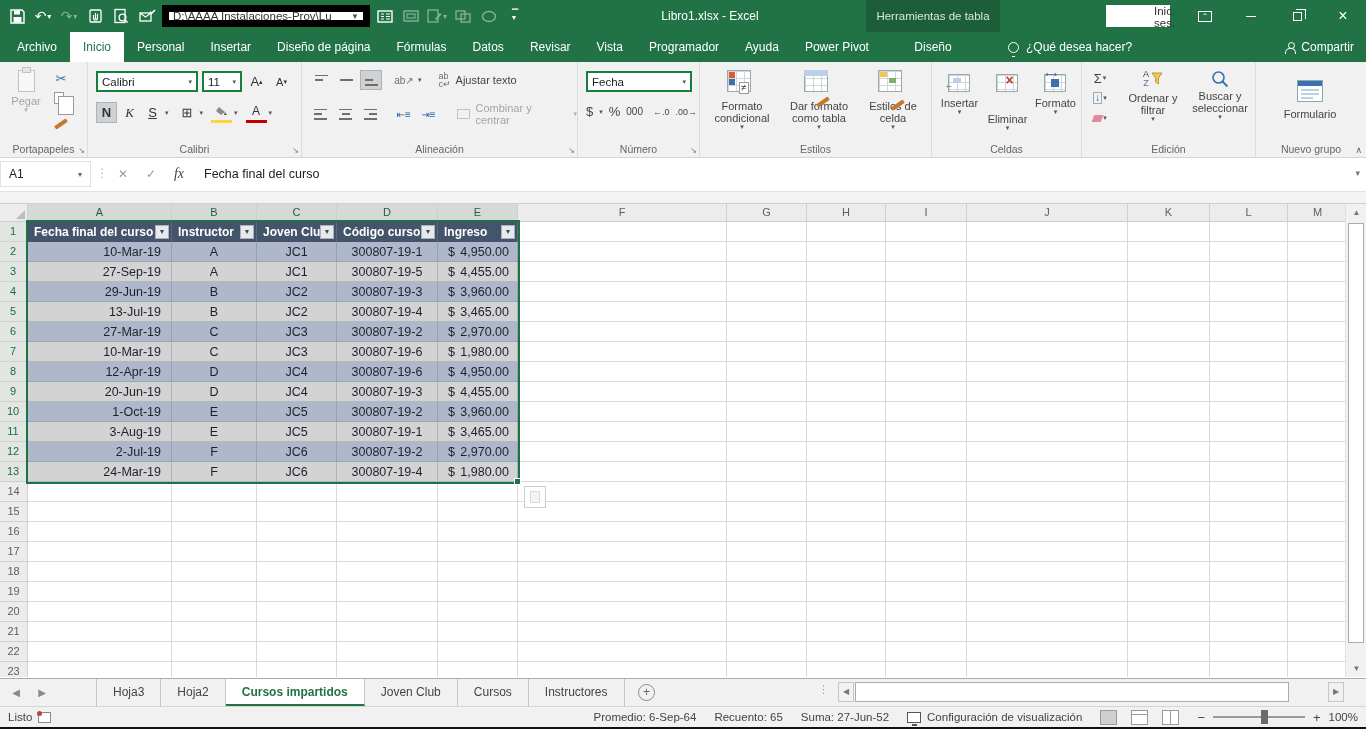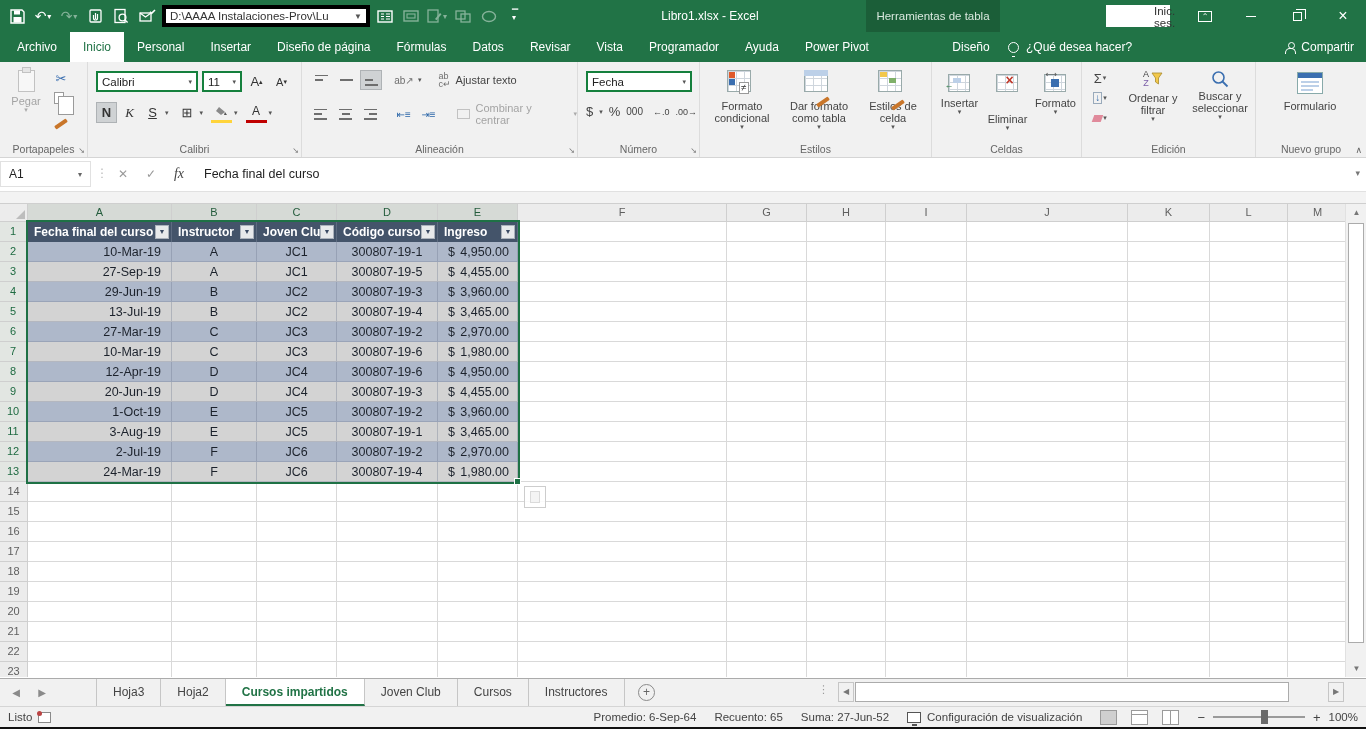--- a/index.html
+++ b/index.html
@@ -10,40 +10,40 @@
   
   #titlebar { position:absolute; left:0; top:0; width:1366px; height:32px; background:#217346; color:#fff; }
   #ctxblock { position:absolute; left:866px; top:0; width:134px; height:62px; background:#1b5e38; }
   #ctxtitle { position:absolute; left:0; top:0; width:134px; height:32px; line-height:32px; text-align:center;
     font-size:11.5px; color:#d9e8de; }
   .qat { position:absolute; left:6px; top:0; height:32px; display:flex; align-items:center; gap:4px; z-index:5; }
   .qbtn { height:24px; min-width:22px; display:flex; align-items:center; justify-content:center;
     color:#fff; font-size:14px; cursor:default; }
   .qbtn.dim { opacity:.45; }
   .qcaret { font-size:8px; margin-left:1px; }
-  .qcombo { width:208px; height:22px; background:#fff; border:4px solid #000000; color:#333; font-size:11.5px;
+  .qcombo { width:208px; height:22px; background:#fff; border:7px solid #000000; color:#333; font-size:11.5px;
     display:flex; align-items:center; padding:0 4px; white-space:nowrap; overflow:hidden; }
   .qcombo .car { margin-left:auto; color:#555; font-size:8px; }
   #wintitle { position:absolute; left:560px; top:0; width:300px; height:32px; line-height:32px;
     text-align:center; font-size:12px; color:#fff; }
   #signin { position:absolute; left:1106px; top:5px; width:64px; height:22px; background:#fff; border:none;
     color:#333; font-size:11.5px;padding-left:48px; }
   .winctl { position:absolute; right:0; top:0; height:32px; display:flex; }
   .wbtn { width:46px; height:32px; display:flex; align-items:center; justify-content:center; color:#fff; font-size:13px; }
   .ribopts { width:14px; height:11px; border:1px solid #fff; position:relative; font-size:8px; line-height:9px; text-align:center; }
   .restico { width:9px; height:9px; border:1px solid #fff; position:relative; }
   .restico:before { content:""; position:absolute; left:2px; top:-4px; width:9px; height:9px; border:1px solid #fff; border-left:none; border-bottom:none; }
   .minbar { width:10px; height:1px; background:#fff; }
 
   
   #tabrow { position:absolute; left:0; top:32px; width:1366px; height:30px; background:#217346; }
   #rtabs { position:absolute; left:4px; top:0; height:30px; display:flex; }
   .rtab { height:30px; line-height:30px; padding:0 13px; font-size:12px; color:#fff; white-space:nowrap; }
   .rtab.active { background:#fff; color:#217346; }
-  .rtab.contextual { position:absolute; left:900px; top:0; width:134px; text-align:center; padding:0; }
+  .rtab.contextual { position:absolute; left:862px; top:0; width:134px; text-align:center; padding:0; }
   #askbox { position:absolute; left:1008px; top:0; height:30px; display:flex; align-items:center; gap:7px;
     color:#fff; font-size:12px; }
   .bulb { width:11px; height:11px; border:1.4px solid #fff; border-radius:50%; position:relative; }
   .bulb:after { content:""; position:absolute; left:3px; top:10px; width:3px; height:3px; border-bottom:1.4px solid #fff; }
   #sharebox { position:absolute; right:12px; top:0; height:30px; display:flex; align-items:center; gap:6px; color:#fff; font-size:12px; }
   .person { width:10px; height:10px; position:relative; }
   .person:before { content:""; position:absolute; left:2.5px; top:0; width:5px; height:5px; border:1.2px solid #fff; border-radius:50%; }
   .person:after { content:""; position:absolute; left:0; top:6px; width:9px; height:5px; border:1.2px solid #fff; border-bottom:none; border-radius:5px 5px 0 0; }
 
   
@@ -532,21 +532,21 @@
             <path d="M11.5 11.5l5 5" stroke="#3b6fb0" stroke-width="1.8"></path>
           </svg>
       </div>
       <span style="margin-top:2px;">Buscar y seleccionar</span>
       <span class="caret">▾</span>
     </div>
     <div class="glabel">Edición</div>
   </div>
 
   <div class="rgroup" style="width:110px; border-right:none;">
-    <div class="rbig abs" style="left:14px; top:6px; width:80px;">
+    <div class="rbig abs" style="left:14px; top:14px; width:80px;">
       <div style="width:26px; height:22px; border:1px solid #8aa; background:#fff; position:relative;">
         <div class="abs" style="left:0; top:0; width:24px; height:5px; background:#3b6fb0;"></div>
         <div class="abs" style="left:3px; top:8px; width:18px; height:2px; background:#bcd0e8;"></div>
         <div class="abs" style="left:3px; top:12px; width:18px; height:2px; background:#bcd0e8;"></div>
         <div class="abs" style="left:3px; top:16px; width:12px; height:2px; background:#bcd0e8;"></div>
       </div>
       <span style="margin-top:6px;">Formulario</span>
     </div>
     <div class="glabel">Nuevo grupo</div>
     <div class="abs" style="right:4px; bottom:2px; color:#666; font-size:9px;">∧</div>

